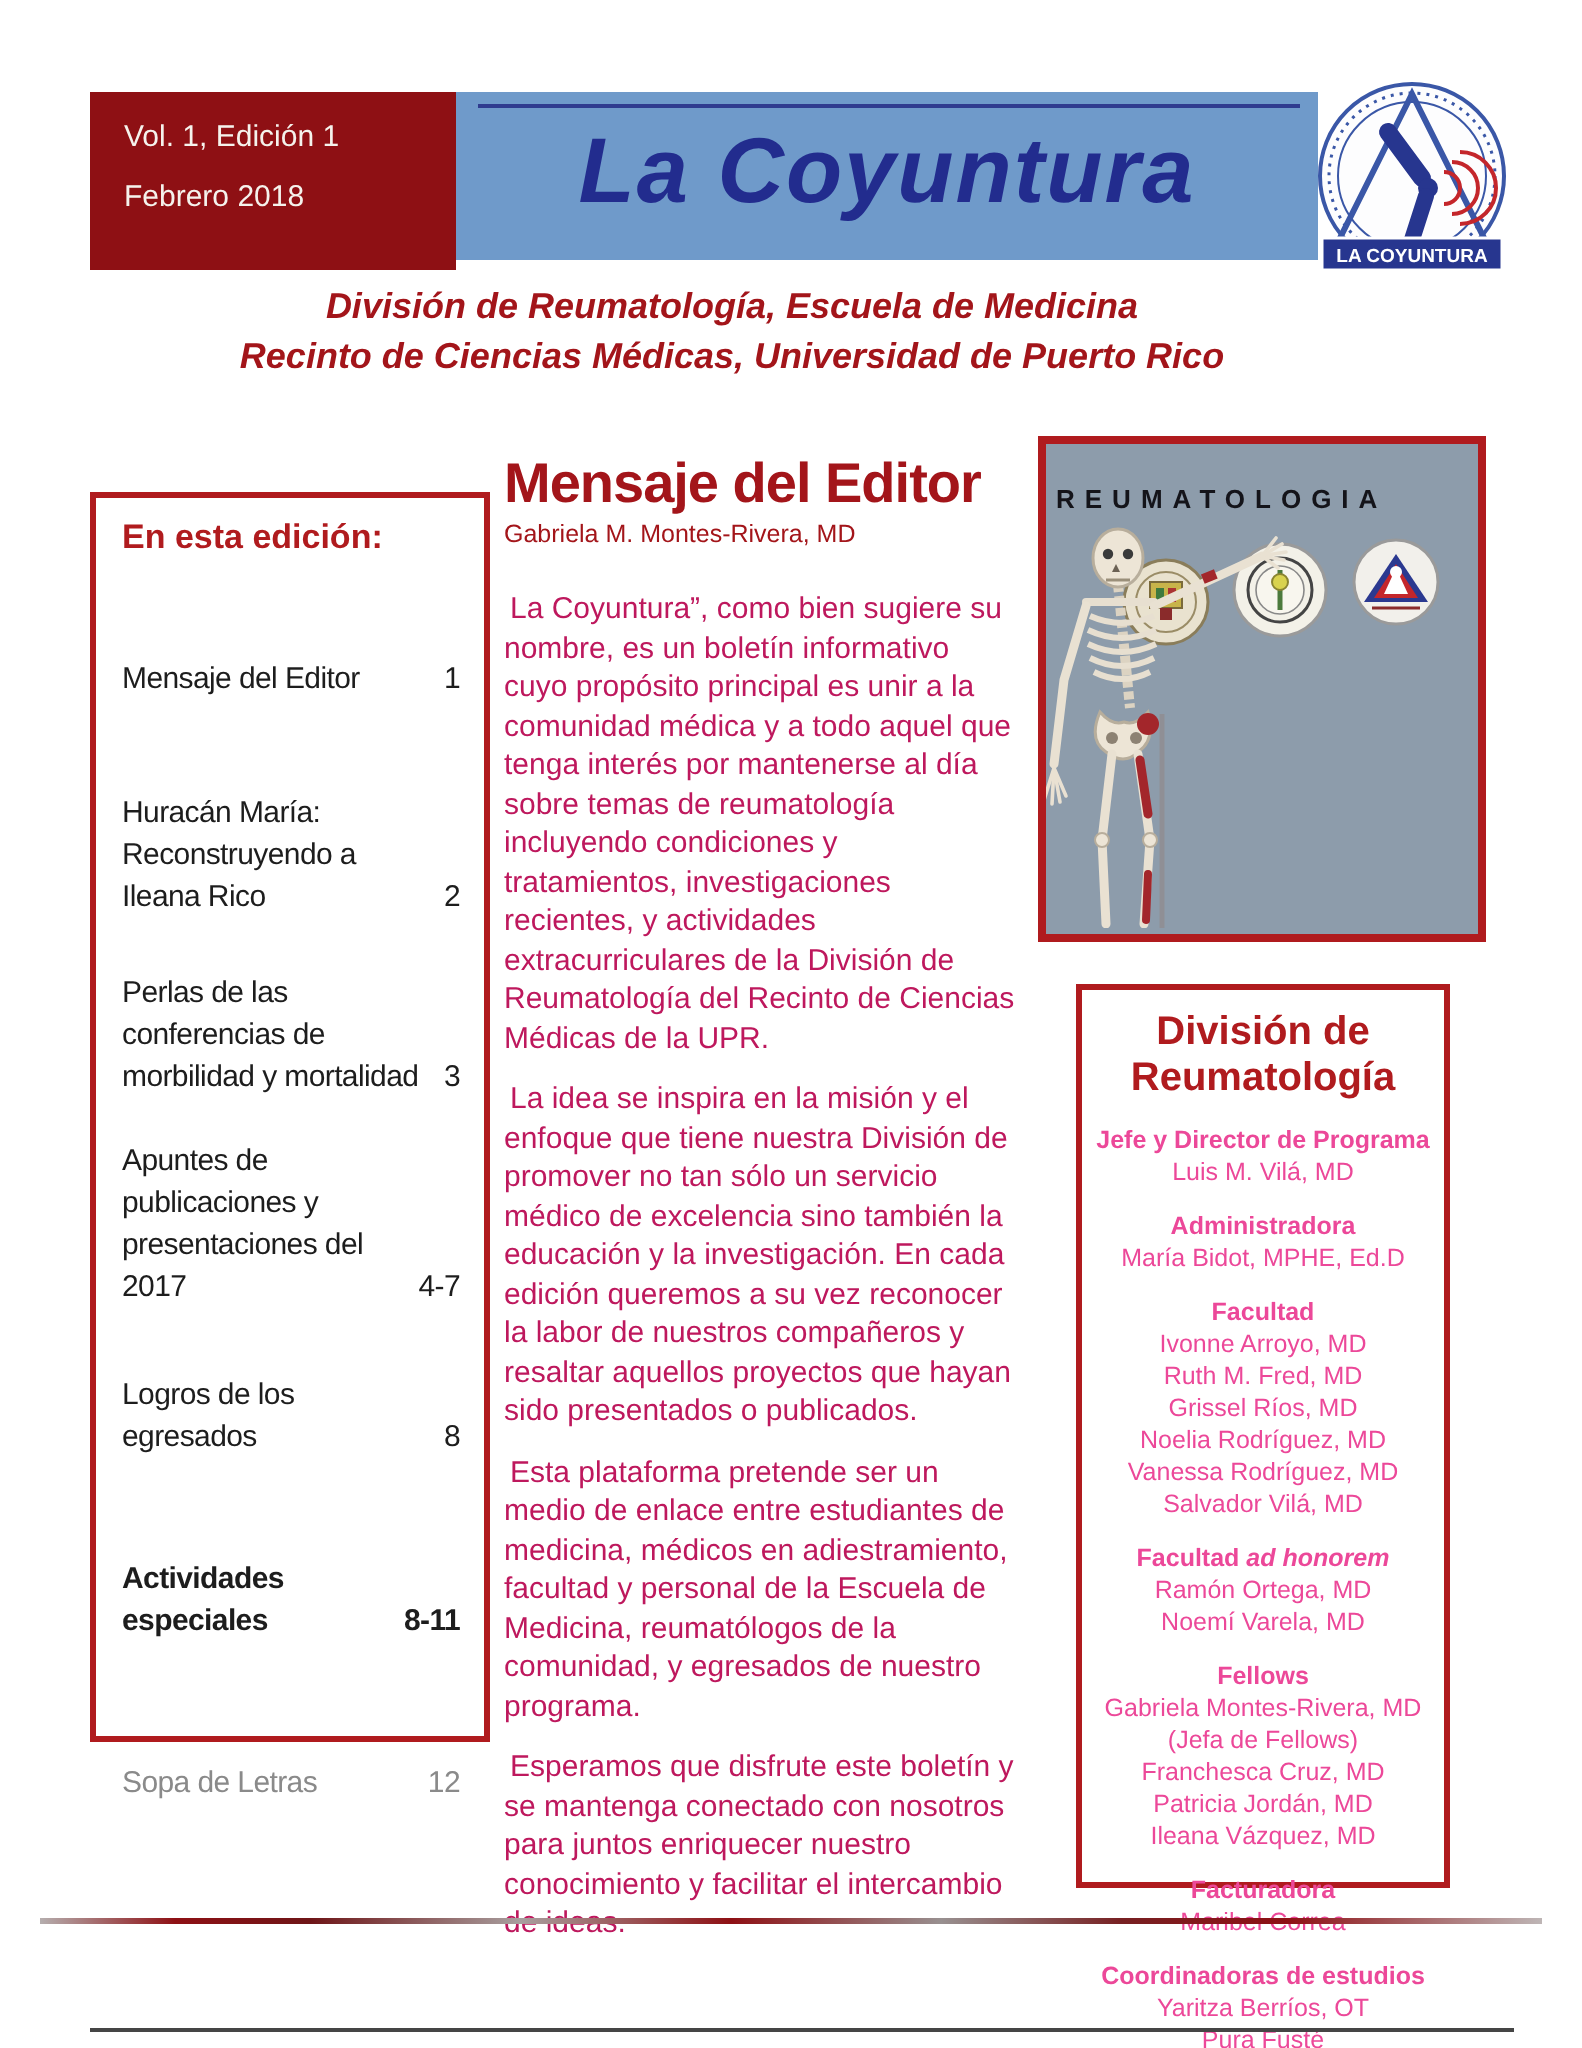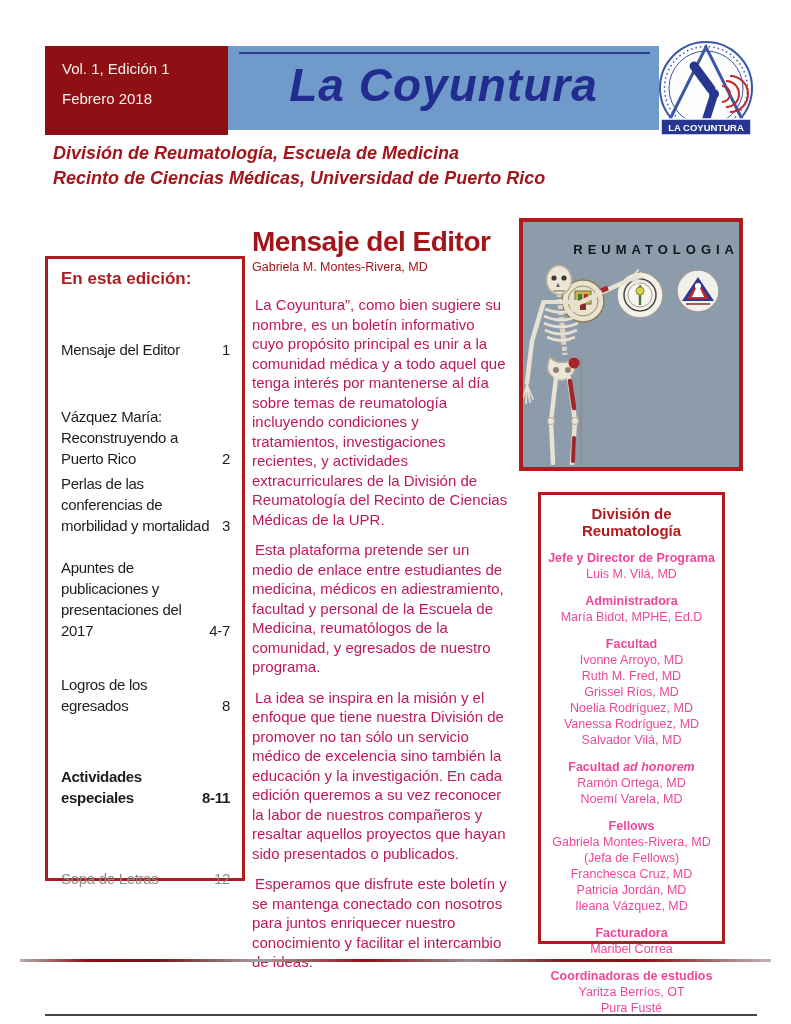--- a/index.html
+++ b/index.html
@@ -15,48 +15,48 @@
   body{font-family:"Liberation Sans",sans-serif;}
   .page{position:relative;width:791px;height:1024px;background:#fff;overflow:hidden;}
 
   
   .vol-box{position:absolute;left:45px;top:46px;width:183px;height:89px;background:var(--header-red);color:#F5F2EC;font-weight:normal;font-size:15px;padding:14px 0 0 17px;}
   .vol-box .line2{margin-top:13px;}
   .banner{position:absolute;left:228px;top:46px;width:431px;height:84px;background:var(--banner-blue);}
   .banner-topline{position:absolute;left:11px;right:9px;top:6px;height:2px;background:#2F3B8F;}
   .banner-title{position:absolute;left:0;right:0;top:12px;text-align:center;font-size:46px;font-weight:bold;font-style:italic;color:var(--navy);letter-spacing:1px;}
   .logo{position:absolute;left:656px;top:40px;width:101px;height:100px;}
-  .subtitle{position:absolute;left:53px;top:141px;width:662px;text-align:left;color:var(--title-red);font-weight:bold;font-style:italic;font-size:18px;line-height:25px;}
-
-  
-  .toc-box{position:absolute;left:45px;top:256px;width:200px;height:625px;border:3px solid var(--accent-red);padding:10px 12px 0 13px;}
+  .subtitle{position:absolute;left:35px;top:141px;width:662px;text-align:center;color:var(--title-red);font-weight:bold;font-style:italic;font-size:18px;line-height:25px;}
+
+  
+  .toc-box{position:absolute;left:45px;top:246px;width:200px;height:625px;border:3px solid var(--accent-red);padding:10px 12px 0 13px;}
   .toc-title{color:var(--accent-red);font-weight:bold;font-size:17px;}
   .toc-item{display:flex;justify-content:space-between;align-items:flex-end;font-size:15px;letter-spacing:-0.3px;line-height:21px;color:#1d1d1d;}
   .toc-item .lbl{flex:1;padding-right:5px;}
   .toc-item .pg{white-space:nowrap;}
   .toc-item.muted{color:#8a8a8a;}
-  .mt1{margin-top:50px;} .mt2{margin-top:46px;} .mt3{margin-top:4px;} .mt4{margin-top:21px;}
+  .mt1{margin-top:50px;} .mt2{margin-top:46px;} .mt3{margin-top:27px;} .mt4{margin-top:21px;}
   .mt5{margin-top:33px;} .mt6{margin-top:50px;font-weight:bold;} .mt7{margin-top:60px;}
 
   
   .article{position:absolute;left:252px;top:226px;width:256px;}
   .article-title{color:var(--title-red);font-weight:bold;font-size:28px;letter-spacing:-0.5px;}
   .article-byline{color:var(--title-red);font-size:12.5px;margin-top:2px;}
   .article-body{margin-top:21px;}
   .article-body .para{font-size:15px;line-height:19.5px;color:#be185d;margin-bottom:11px;text-indent:3px;}
 
   
   .photo{position:absolute;left:519px;top:218px;width:224px;height:253px;border:4px solid var(--accent-red);background:var(--wall-gray);overflow:hidden;}
-  .wall-text{position:absolute;left:0;right:0;top:20px;text-align:right;font-size:13px;font-weight:bold;letter-spacing:5px;color:#14141a;text-indent:5px;}
+  .wall-text{position:absolute;left:0;right:0;top:20px;text-align:left;font-size:13px;font-weight:bold;letter-spacing:5px;color:#14141a;text-indent:5px;}
   .seal{position:absolute;}
   .skeleton{position:absolute;left:-4px;bottom:-2px;}
 
   
   .staff-box{position:absolute;left:538px;top:492px;width:187px;height:452px;border:3px solid var(--accent-red);padding:10px 4px 0 4px;text-align:center;}
-  .staff-title{color:var(--accent-red);font-weight:bold;font-size:15px;margin-bottom:11px;}
+  .staff-title{color:var(--accent-red);font-weight:bold;font-size:20px;margin-bottom:11px;}
   .staff-section{font-size:12.5px;line-height:16px;color:#ec4899;margin-bottom:11px;}
   .staff-heading{font-weight:bold;}
 
   
   .footer-rule{position:absolute;left:20px;top:959px;width:751px;height:3px;
     background:linear-gradient(90deg,#b5aeae 0%,#8E1014 9%,#6e1517 18%,#a89f9f 32%,#8E1014 46%,#989090 60%,#772022 72%,#8E1014 83%,#beb6b6 100%);}
   .bottom-rule{position:absolute;left:45px;top:1014px;width:712px;height:2px;background:#454545;}
 </style>
 </head>
 <body>
@@ -95,21 +95,21 @@
     <div>Recinto de Ciencias Médicas, Universidad de Puerto Rico</div>
   </div>
 
   <div class="toc-box">
     <div class="toc-title">En esta edición:</div>
     <div class="toc-item mt1">
       <span class="lbl">Mensaje del Editor</span>
       <span class="pg">1</span>
     </div>
     <div class="toc-item mt2">
-      <span class="lbl">Vázquez María: Reconstruyendo a Puerto Rico</span>
+      <span class="lbl">Huracán María: Reconstruyendo a Ileana Rico</span>
       <span class="pg">2</span>
     </div>
     <div class="toc-item mt3">
       <span class="lbl">Perlas de las conferencias de morbilidad y mortalidad</span>
       <span class="pg">3</span>
     </div>
     <div class="toc-item mt4">
       <span class="lbl">Apuntes de publicaciones y presentaciones del 2017</span>
       <span class="pg">4-7</span>
     </div>
@@ -125,22 +125,22 @@
       <span class="lbl">Sopa de Letras</span>
       <span class="pg">12</span>
     </div>
   </div>
 
   <div class="article">
     <div class="article-title">Mensaje del Editor</div>
     <div class="article-byline">Gabriela M. Montes-Rivera, MD</div>
     <div class="article-body">
         <div class="para">La Coyuntura”, como bien sugiere su nombre, es un boletín informativo cuyo propósito principal es unir a la comunidad médica y a todo aquel que tenga interés por mantenerse al día sobre temas de reumatología incluyendo condiciones y tratamientos, investigaciones recientes, y actividades extracurriculares de la División de Reumatología del Recinto de Ciencias Médicas de la UPR.</div>
+        <div class="para">La idea se inspira en la misión y el enfoque que tiene nuestra División de promover no tan sólo un servicio médico de excelencia sino también la educación y la investigación. En cada edición queremos a su vez reconocer la labor de nuestros compañeros y resaltar aquellos proyectos que hayan sido presentados o publicados.</div>
         <div class="para">Esta plataforma pretende ser un medio de enlace entre estudiantes de medicina, médicos en adiestramiento, facultad y personal de la Escuela de Medicina, reumatólogos de la comunidad, y egresados de nuestro programa.</div>
-        <div class="para">La idea se inspira en la misión y el enfoque que tiene nuestra División de promover no tan sólo un servicio médico de excelencia sino también la educación y la investigación. En cada edición queremos a su vez reconocer la labor de nuestros compañeros y resaltar aquellos proyectos que hayan sido presentados o publicados.</div>
         <div class="para">Esperamos que disfrute este boletín y se mantenga conectado con nosotros para juntos enriquecer nuestro conocimiento y facilitar el intercambio de ideas.</div>
       </div>
   </div>
 
   <div class="photo">
     <div class="wall-text">REUMATOLOGIA</div>
     <div class="seal" style="left:38px;top:57px;">
       <svg width="44" height="44" viewBox="0 0 44 44">
         <circle cx="22" cy="22" r="21" fill="#E9E2CF" stroke="#8a7d5a" stroke-width="1.5"></circle>
         <circle cx="22" cy="22" r="15" fill="none" stroke="#9a8c66" stroke-width="1"></circle>

